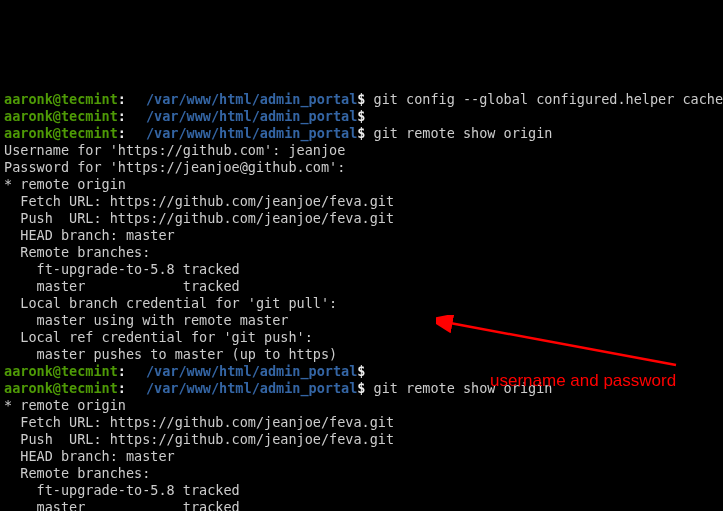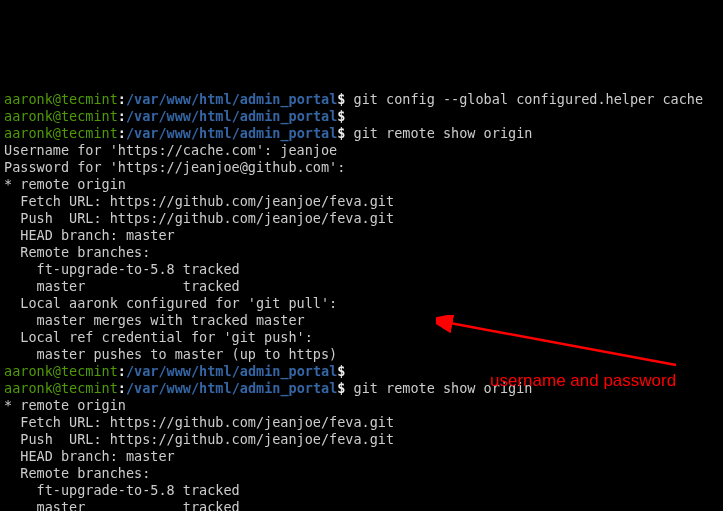--- a/index.html
+++ b/index.html
@@ -9,23 +9,23 @@
       font-size: 13.5px;
       line-height: 17px;
       color: #ccc;
       width: 723px;
       height: 511px;
       padding: 6px 4px;
       position: relative;
       overflow: hidden;
       white-space: pre;
     }
-    .g { color: #4e9a06; font-weight: normal; }
+    .g { color: #4e9a06; font-weight: bold; }
     .w { color: #eee; font-weight: bold; }
-    .b { color: #3465a4; font-weight: bold; }
+    .b { color: #3465a4; font-weight: bold; margin-left: 20px; }
     .n { color: #ccc; }
     .ann {
       position: absolute;
       color: #ff0000;
       font-family: Arial, sans-serif;
       font-size: 17px;
       line-height: 21px;
       white-space: normal;
       font-weight: normal;
     }
@@ -33,31 +33,31 @@
   </style>
 </head>
 <body>
 
 
 
 <div>
 <span><span class="g"><span>aaronk</span>@<span>tecmint</span></span><span class="w">:</span><span class="b">/var/www/html/admin_portal</span><span class="w">$</span> <span class="n">git config --global configured.helper cache</span></span>
 <span><span class="g"><span>aaronk</span>@<span>tecmint</span></span><span class="w">:</span><span class="b">/var/www/html/admin_portal</span><span class="w">$</span> </span>
 <span><span class="g"><span>aaronk</span>@<span>tecmint</span></span><span class="w">:</span><span class="b">/var/www/html/admin_portal</span><span class="w">$</span> <span class="n">git remote show origin</span></span>
-<span class="n"><span>Username for 'https://cache.com': </span><span>jeanjoe</span></span>
+<span class="n"><span>Username for 'https://github.com': </span><span>jeanjoe</span></span>
 <span class="n">Password for 'https://jeanjoe@github.com': </span>
 <span class="n">* remote origin</span>
 <span class="n">  Fetch URL: https://github.com/jeanjoe/feva.git</span>
 <span class="n">  Push  URL: https://github.com/jeanjoe/feva.git</span>
 <span class="n">  HEAD branch: master</span>
 <span class="n">  Remote branches:</span>
 <span class="n">    ft-upgrade-to-5.8 tracked</span>
 <span class="n">    master            tracked</span>
-<span class="n">  Local aaronk configured for 'git pull':</span>
-<span class="n">    master merges with tracked master</span>
+<span class="n">  Local branch credential for 'git pull':</span>
+<span class="n">    master using with remote master</span>
 <span class="n">  Local ref credential for 'git push':</span>
 <span class="n">    master pushes to master (up to https)</span>
 <span><span class="g"><span>aaronk</span>@<span>tecmint</span></span><span class="w">:</span><span class="b">/var/www/html/admin_portal</span><span class="w">$</span> </span>
 <span><span class="g"><span>aaronk</span>@<span>tecmint</span></span><span class="w">:</span><span class="b">/var/www/html/admin_portal</span><span class="w">$</span> <span class="n">git remote show origin</span></span>
 <span class="n">* remote origin</span>
 <span class="n">  Fetch URL: https://github.com/jeanjoe/feva.git</span>
 <span class="n">  Push  URL: https://github.com/jeanjoe/feva.git</span>
 <span class="n">  HEAD branch: master</span>
 <span class="n">  Remote branches:</span>
 <span class="n">    ft-upgrade-to-5.8 tracked</span>

